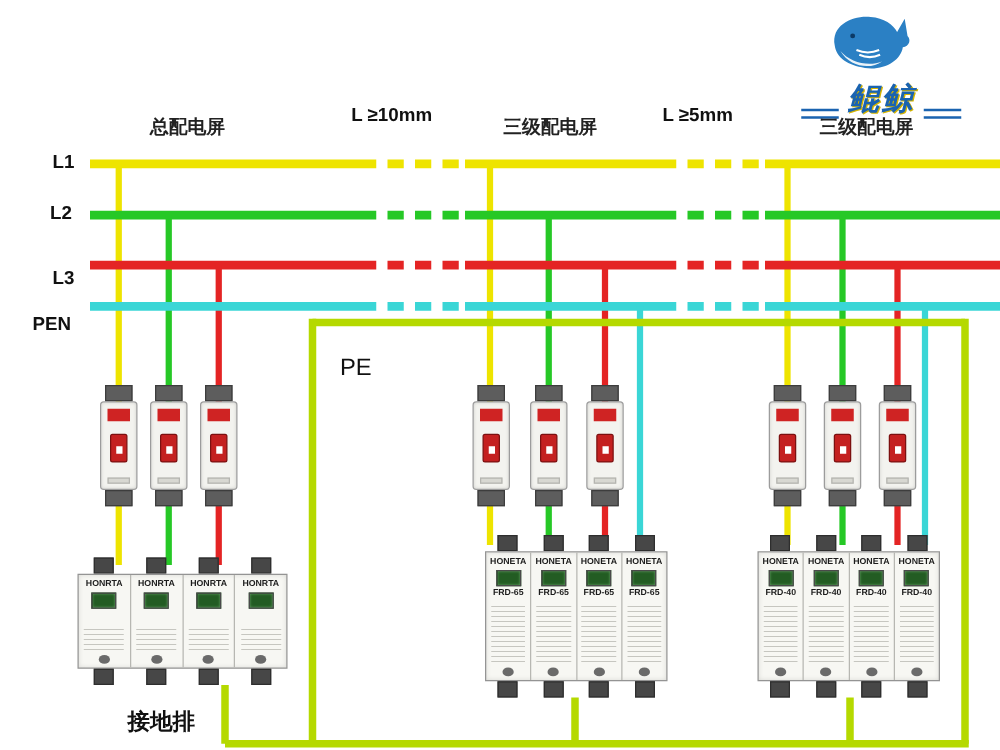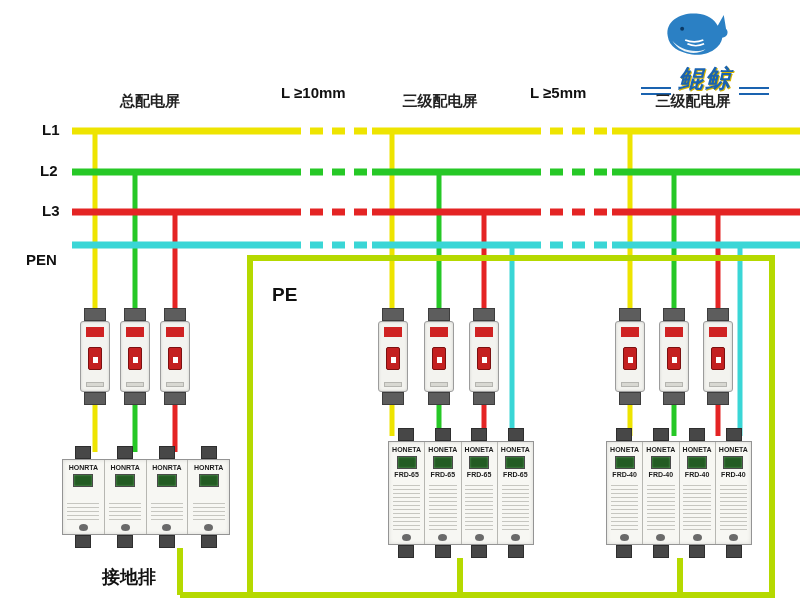--- a/index.html
+++ b/index.html
@@ -3,21 +3,21 @@
 <meta charset="utf-8">
 <style>
   *{margin:0;padding:0;box-sizing:border-box}
   html,body{width:800px;height:600px}
   body{position:relative;background:#ffffff;font-family:"Liberation Sans",sans-serif;overflow:hidden;color:#111}
   .wires{position:absolute;left:0;top:0}
   .lbl{position:absolute;white-space:nowrap}
   .panel-lbl{font-size:15px;font-weight:600;color:#222;text-align:center}
   .gap-lbl{font-size:15px;font-weight:bold;color:#111}
   .bus-lbl{font-size:15px;font-weight:bold;color:#111}
-  .pe-lbl{font-size:19px;font-weight:bold;color:#111}
+  .pe-lbl{font-size:19px;font-weight:normal;color:#111}
   .ground-lbl{font-size:18px;color:#111;font-weight:600}
 
   
   .logo{position:absolute;left:612px;top:4px;width:186px;height:98px}
   .whale{position:absolute;left:40px;top:2px;width:86px;height:56px}
   .logo-text{position:absolute;left:0;top:58px;width:186px;display:flex;align-items:flex-end;justify-content:center;gap:7px}
   .logo-dash{width:30px;height:8px;border-top:2px solid #1a63b0;border-bottom:2px solid #1a63b0}
   .logo-brand{color:#1a63b0;font-weight:bold;font-style:italic;font-size:25px;text-shadow:1px 1px 0 #d4b400;letter-spacing:2px}
 
   
@@ -117,21 +117,21 @@
 </div>
 
 <div class="lbl panel-lbl" style="left:100px;top:92px;width:100px">总配电屏</div>
 <div class="lbl gap-lbl" style="left:281px;top:84px">L ≥10mm</div>
 <div class="lbl panel-lbl" style="left:390px;top:92px;width:100px">三级配电屏</div>
 <div class="lbl gap-lbl" style="left:530px;top:84px">L ≥5mm</div>
 <div class="lbl panel-lbl" style="left:640px;top:92px;width:106px">三级配电屏</div>
 
 <div class="lbl bus-lbl" style="left:42px;top:121px">L1</div>
 <div class="lbl bus-lbl" style="left:40px;top:162px">L2</div>
-<div class="lbl bus-lbl" style="left:42px;top:202px">L3</div>
+<div class="lbl bus-lbl" style="left:42px;top:214px">L3</div>
 <div class="lbl bus-lbl" style="left:26px;top:251px">PEN</div>
 <div class="lbl pe-lbl" style="left:272px;top:284px">PE</div>
 <div class="lbl ground-lbl" style="left:102px;top:565px">接地排</div>
 
 <div class="mcb" style="left:80px;top:308px">
   <div class="screw"></div>
   <div class="body">
       <div class="tag"></div>
       <div class="toggle"></div>
       <div class="foot"></div>

